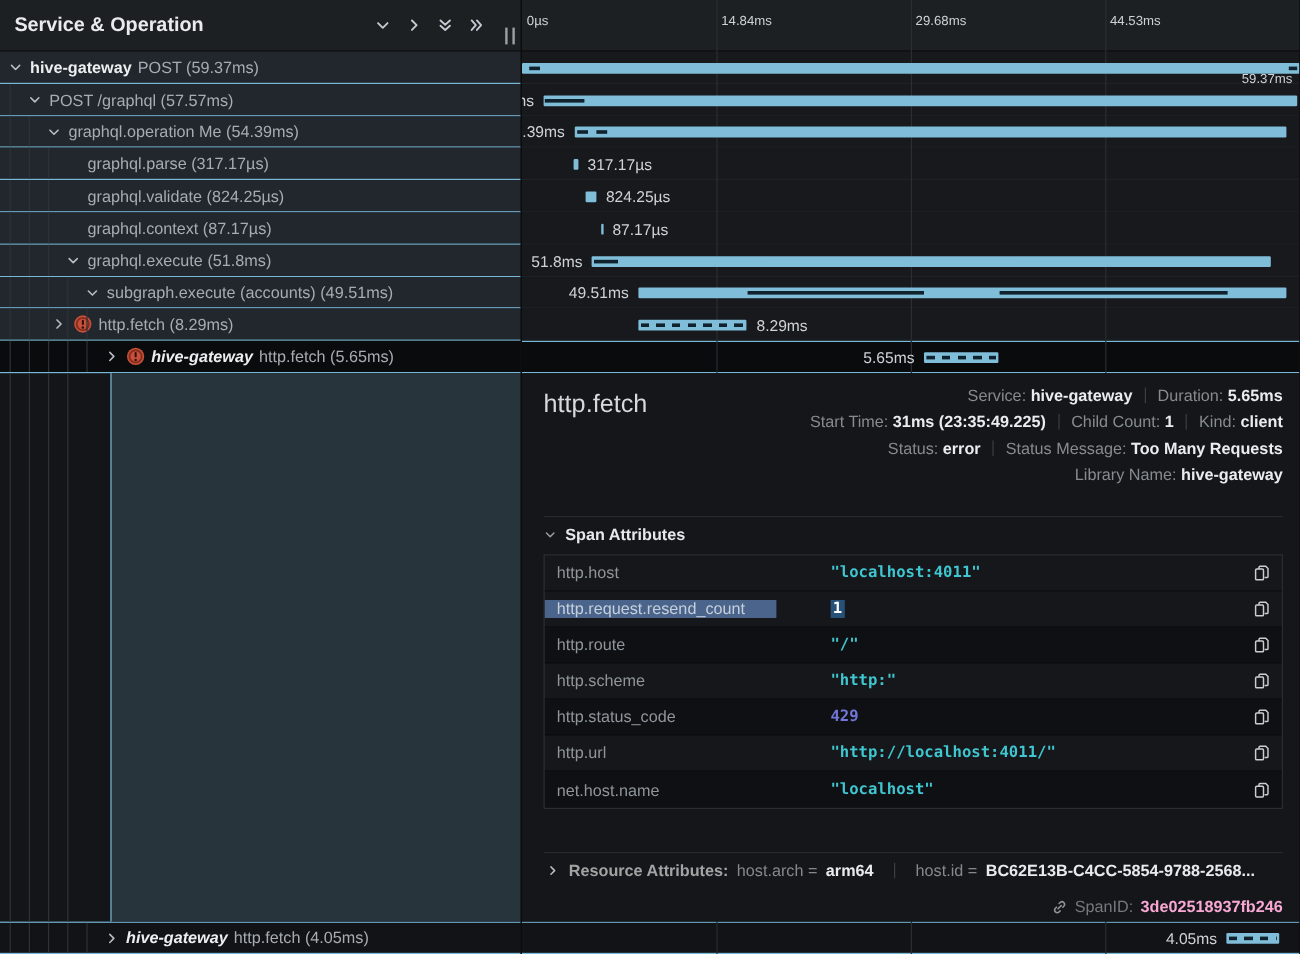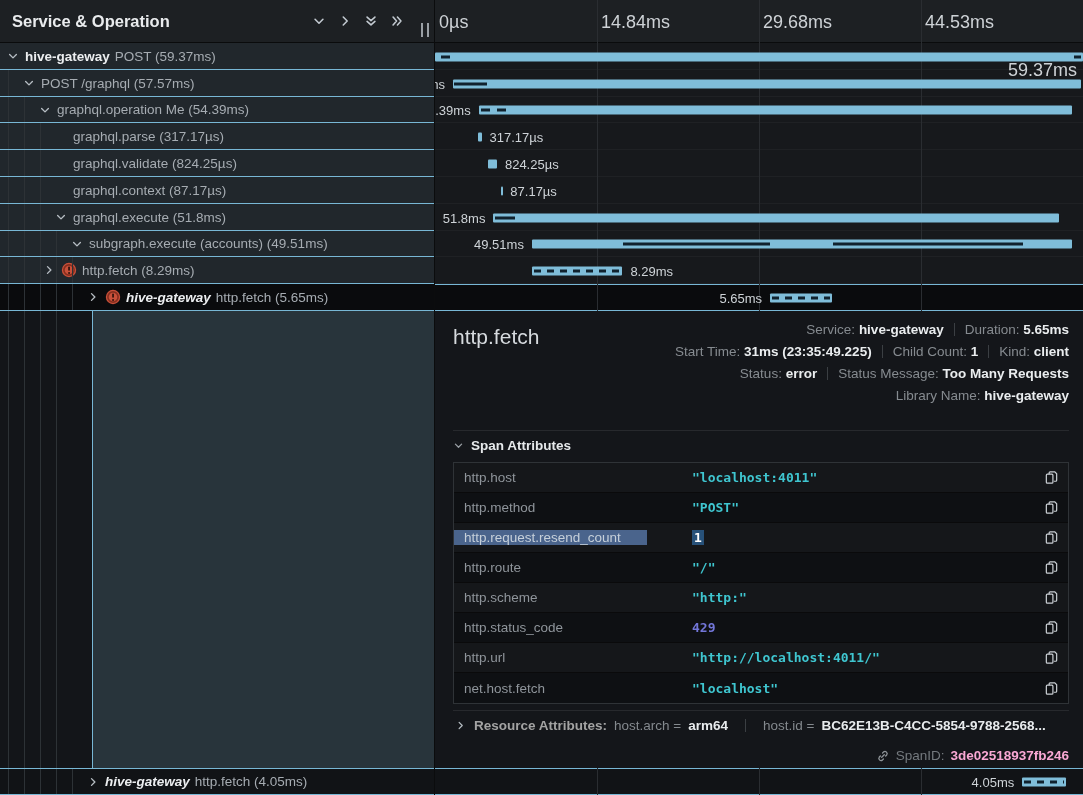--- a/index.html
+++ b/index.html
@@ -7,21 +7,21 @@
        font-family:"Liberation Sans",sans-serif;color:#cfd3d7;font-size:13.5px;}
   .pane-left{position:absolute;left:0;top:0;width:434px;height:795px;overflow:hidden;background:#131519;}
   .pane-right{position:absolute;left:434px;top:0;width:649px;height:795px;overflow:hidden;background:#17191c;border-left:1px solid #0b0c0d;box-sizing:border-box;}
 
   
   .left-header{position:absolute;left:0;top:0;width:434px;height:43px;background:#1d2023;border-bottom:1px solid #0a0b0c;box-sizing:border-box;display:flex;align-items:center;}
   .left-header .title{font-size:16.5px;font-weight:bold;color:#e9ebed;padding-left:12px;flex:1;white-space:nowrap;}
   .hdr-icons{display:flex;gap:12px;align-items:center;margin-right:30px;color:#c3cad1;}
   .hdr-icons span{display:inline-flex;cursor:pointer;}
   .tl-header{position:absolute;left:0;top:0;width:100%;height:43px;background:#1d2023;border-bottom:1px solid #0a0b0c;box-sizing:border-box;}
-  .tick{position:absolute;top:12px;color:#ced2d6;font-size:18px;white-space:nowrap;}
+  .tick{position:absolute;top:12px;color:#ced2d6;font-size:11px;white-space:nowrap;}
   .splitter{position:absolute;left:421px;top:23px;width:4px;height:14px;border-left:2px solid #9aa0a5;border-right:2px solid #9aa0a5;z-index:40;cursor:col-resize;}
 
   
   .tree-row{position:absolute;left:0;width:434px;background:#21272c;border-bottom:1px solid #78b7d5;box-sizing:border-box;overflow:hidden;cursor:pointer;}
   .tree-row.selected{background:#0a0b0d;}
   .tree-row.bottom{background:#111316;border-top:1px solid #78b7d5;}
   .row-inner{display:flex;align-items:center;gap:5px;height:100%;white-space:nowrap;}
   .guide{position:absolute;top:0;bottom:0;width:1px;background:#2d3236;}
   .chev{width:14px;flex:none;display:inline-flex;justify-content:center;color:#b6bdc3;}
   .chev.spacer{visibility:hidden;}
@@ -388,30 +388,20 @@
           <div class="attr-row odd">
             <span class="attr-key">http.host</span>
             <span class="attr-val string">"localhost:4011"</span>
             <span class="copy">
               <svg width="15" height="15" viewBox="0 0 16 16">
                 <path d="M5.5 4.5V3A1 1 0 016.5 2h5l2 2v7a1 1 0 01-1 1h-2" fill="none" stroke="currentColor" stroke-width="1.3"></path>
                 <rect x="2.5" y="4.5" width="7" height="9.5" rx="1" fill="none" stroke="currentColor" stroke-width="1.3"></rect>
               </svg>
             </span>
           </div>
-          <div class="attr-row even">
-            <span class="attr-key">http.method</span>
-            <span class="attr-val string">"POST"</span>
-            <span class="copy">
-              <svg width="15" height="15" viewBox="0 0 16 16">
-                <path d="M5.5 4.5V3A1 1 0 016.5 2h5l2 2v7a1 1 0 01-1 1h-2" fill="none" stroke="currentColor" stroke-width="1.3"></path>
-                <rect x="2.5" y="4.5" width="7" height="9.5" rx="1" fill="none" stroke="currentColor" stroke-width="1.3"></rect>
-              </svg>
-            </span>
-          </div>
           <div class="attr-row odd">
             <span class="attr-key sel">http.request.resend_count</span>
             <span class="attr-val number"><span class="selv">1</span></span>
             <span class="copy">
               <svg width="15" height="15" viewBox="0 0 16 16">
                 <path d="M5.5 4.5V3A1 1 0 016.5 2h5l2 2v7a1 1 0 01-1 1h-2" fill="none" stroke="currentColor" stroke-width="1.3"></path>
                 <rect x="2.5" y="4.5" width="7" height="9.5" rx="1" fill="none" stroke="currentColor" stroke-width="1.3"></rect>
               </svg>
             </span>
           </div>
@@ -449,21 +439,21 @@
             <span class="attr-key">http.url</span>
             <span class="attr-val string">"http://localhost:4011/"</span>
             <span class="copy">
               <svg width="15" height="15" viewBox="0 0 16 16">
                 <path d="M5.5 4.5V3A1 1 0 016.5 2h5l2 2v7a1 1 0 01-1 1h-2" fill="none" stroke="currentColor" stroke-width="1.3"></path>
                 <rect x="2.5" y="4.5" width="7" height="9.5" rx="1" fill="none" stroke="currentColor" stroke-width="1.3"></rect>
               </svg>
             </span>
           </div>
           <div class="attr-row even">
-            <span class="attr-key">net.host.fetch</span>
+            <span class="attr-key">net.host.name</span>
             <span class="attr-val string">"localhost"</span>
             <span class="copy">
               <svg width="15" height="15" viewBox="0 0 16 16">
                 <path d="M5.5 4.5V3A1 1 0 016.5 2h5l2 2v7a1 1 0 01-1 1h-2" fill="none" stroke="currentColor" stroke-width="1.3"></path>
                 <rect x="2.5" y="4.5" width="7" height="9.5" rx="1" fill="none" stroke="currentColor" stroke-width="1.3"></rect>
               </svg>
             </span>
           </div>
         </div>
       <div class="sect-rule" style="top:399px"></div>

